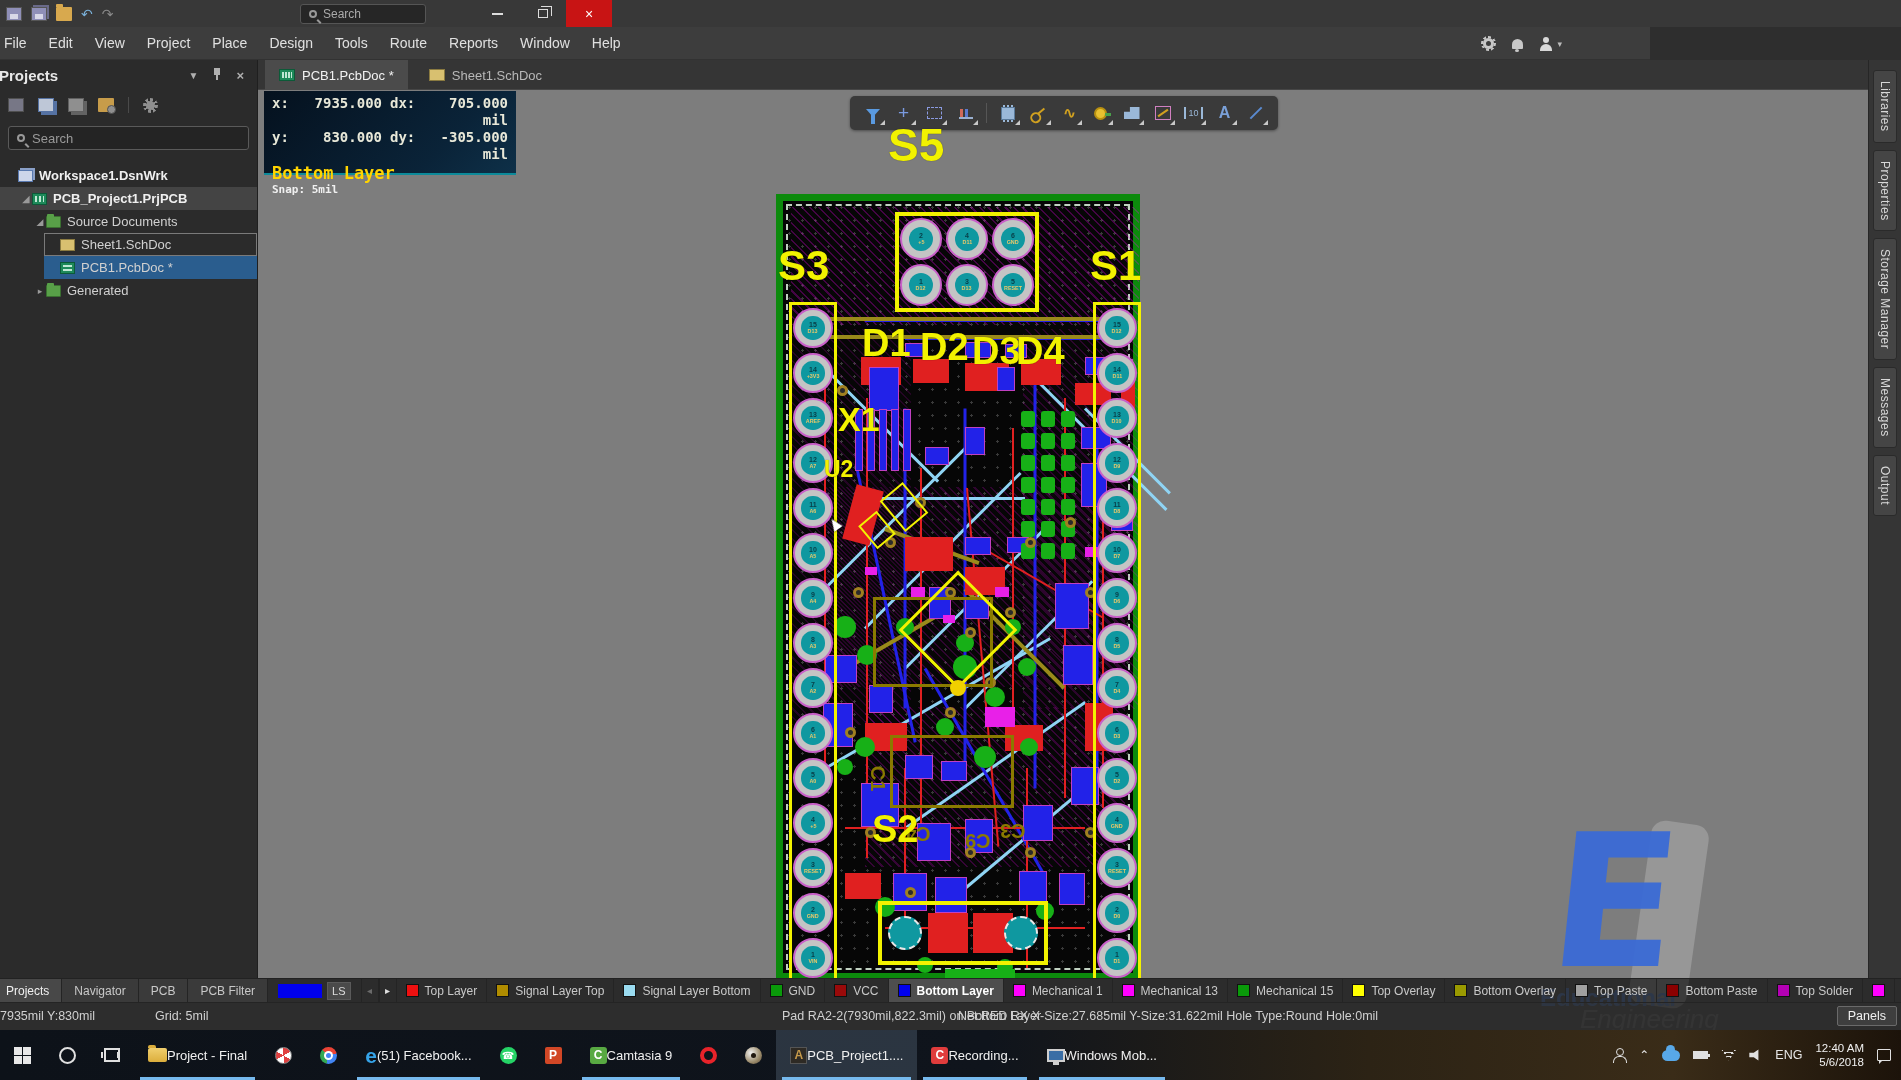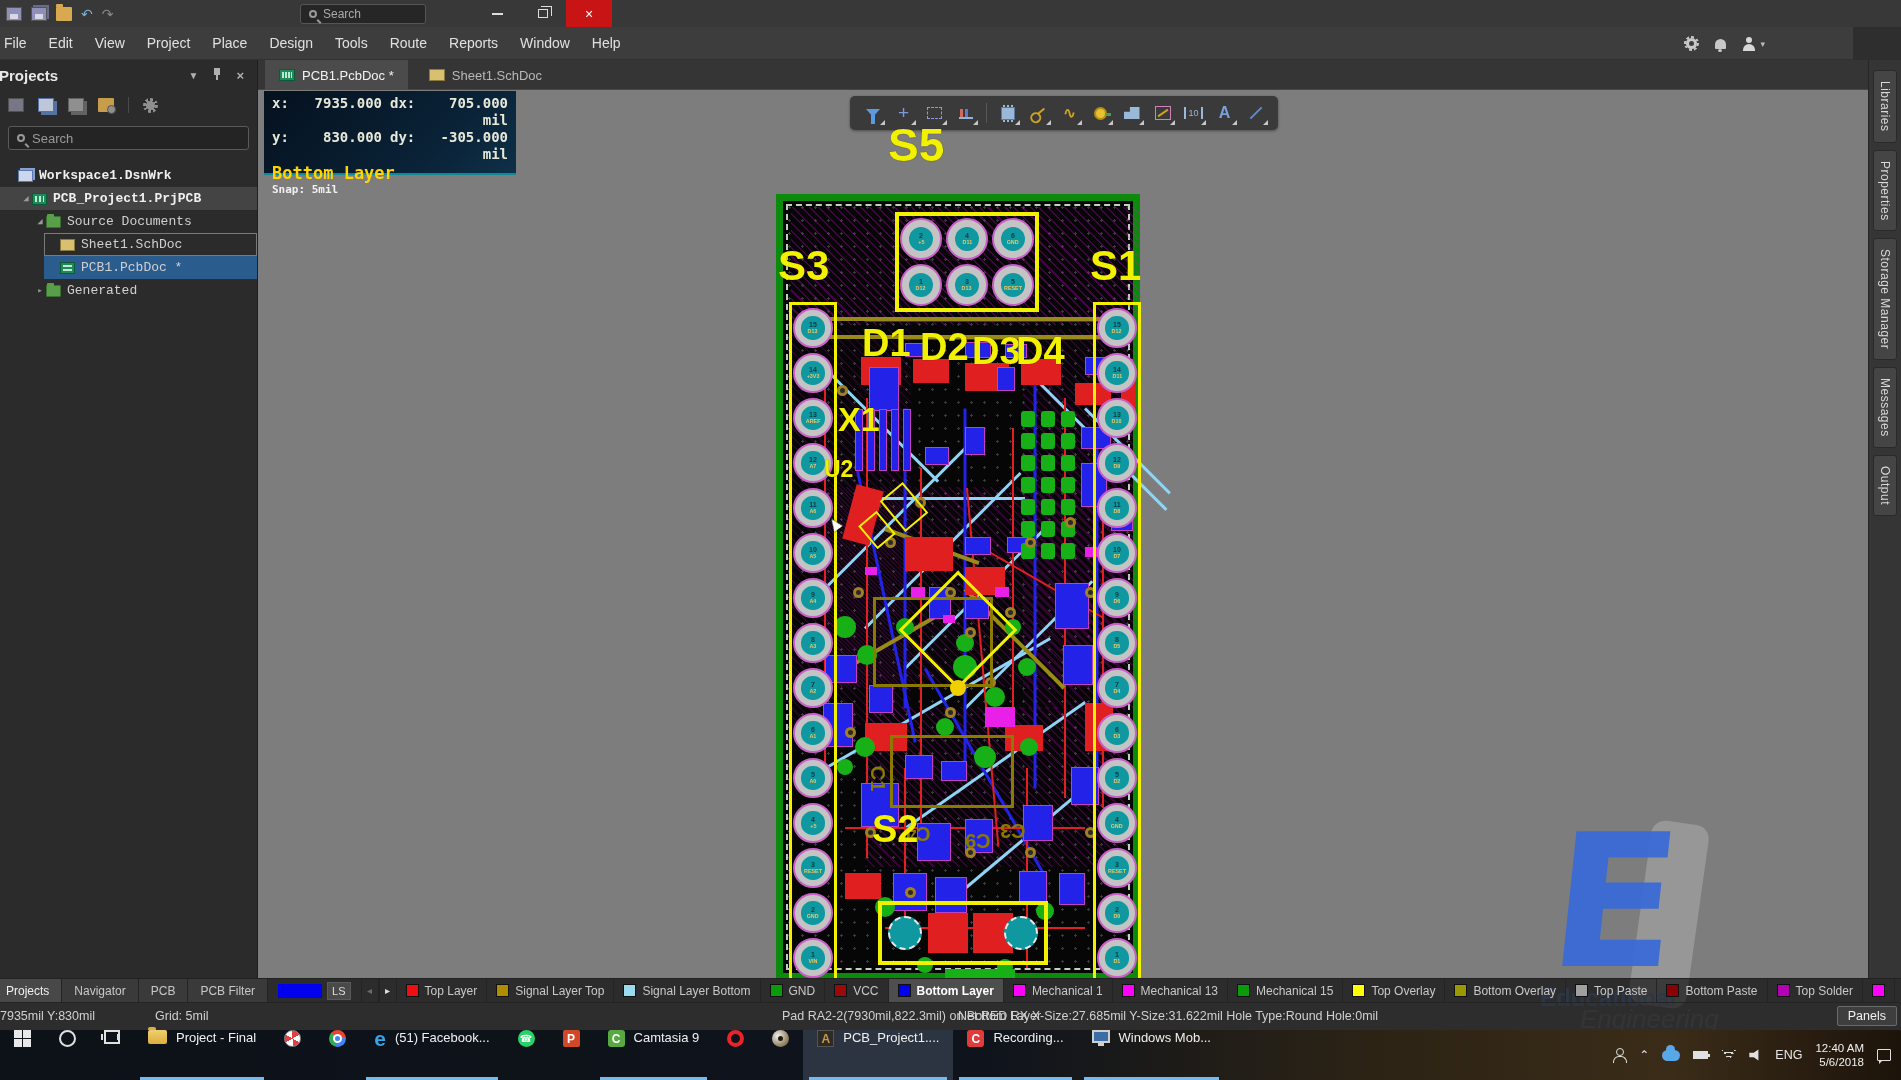--- a/index.html
+++ b/index.html
@@ -21,21 +21,21 @@
   .tb-search{width:126px;height:20px;background:#262626;border:1px solid #555;border-radius:3px;display:flex;align-items:center;gap:6px;padding:0 8px;color:#aaa;font-size:12px;margin-right:48px;}
   .mag{width:8px;height:8px;border:2px solid #999;border-radius:50%;position:relative;flex:none;}
   .mag::after{content:"";position:absolute;width:2px;height:5px;background:#999;left:7px;top:7px;transform:rotate(-45deg);}
   .winbtn{width:46px;height:27px;display:flex;align-items:center;justify-content:center;color:#ddd;font-size:14px;}
   .winbtn.close{background:#c81414;color:#fff;}
   .wb-min{width:11px;height:2px;background:#ddd;}
   .wb-rest{width:10px;height:9px;border:1px solid #ddd;position:relative;}
   .wb-rest::before{content:"";position:absolute;left:2px;top:-4px;width:10px;height:9px;border:1px solid #ddd;border-bottom:none;border-left:none;}
 
   
-  .menubar{position:absolute;left:0;top:27px;width:1853px;height:33px;background:#3d3d3d;display:flex;align-items:flex-start;z-index:19;border-bottom:1px solid #323232;}
+  .menubar{position:absolute;left:0;top:27px;width:1650px;height:33px;background:#3d3d3d;display:flex;align-items:flex-start;z-index:19;border-bottom:1px solid #323232;}
   .menu-item{color:#e0e0e0;font-size:14px;padding:0 11px;height:100%;display:flex;align-items:center;}
   .menu-item:first-child{margin-left:-7px;}
   .mb-right{position:absolute;right:88px;top:0;height:33px;display:flex;align-items:center;gap:16px;}
   .ic-gear{width:15px;height:15px;border-radius:50%;background:repeating-conic-gradient(#c8c8c8 0 22deg,transparent 22deg 45deg);position:relative;}
   .ic-gear::after{content:"";position:absolute;inset:2px;border-radius:50%;background:#c8c8c8;box-shadow:inset 0 0 0 5px #c8c8c8, inset 0 0 0 7px #3d3d3d;}
   .ic-gear::before{content:"";position:absolute;inset:5px;border-radius:50%;background:#3d3d3d;z-index:2;}
   .ic-bell{width:11px;height:10px;background:#c8c8c8;border-radius:6px 6px 1px 1px;position:relative;}
   .ic-bell::after{content:"";position:absolute;left:3px;bottom:-3px;width:4px;height:3px;background:#c8c8c8;border-radius:50%;}
   .ic-person{width:14px;height:14px;position:relative;}
   .ic-person::before{content:"";position:absolute;left:4px;top:0;width:6px;height:6px;background:#d8d8d8;border-radius:50%;}
@@ -73,21 +73,21 @@
   .ti-project::after{content:"";position:absolute;inset:2px;background:repeating-linear-gradient(90deg,#bfe8d4 0 2px,transparent 2px 4px);}
   .ti-folder{background:#58a048;border-radius:1px;border:1px solid #3a7030;}
   .ti-folder::before{content:"";position:absolute;left:0;top:-3px;width:7px;height:3px;background:#58a048;border-radius:1px 1px 0 0;}
   .ti-sheet{background:#d8c070;border:1px solid #8a7a40;}
   .ti-pcb{background:#1e8a5a;border:1px solid #0c5a38;}
   .ti-pcb::after{content:"";position:absolute;inset:2px;background:repeating-linear-gradient(0deg,#bfe8d4 0 2px,transparent 2px 4px);}
   .tree-row.bold{font-weight:bold;color:#f0f0f0;}
   .tree-row.hl{background:#444444;}
   .tree-row.sel .selbg{position:absolute;left:44px;right:0;top:0;bottom:0;background:#2a5d8e;z-index:0;}
   .tree-row.outlined .selbg{position:absolute;left:44px;right:0;top:0;bottom:0;border:1px solid #7a7a7a;z-index:0;}
-  .tree-row>*{position:relative;z-index:1;font-family:Liberation Mono, monospace;}
+  .tree-row>*{position:relative;z-index:1;}
 
   
   .canvas{position:absolute;left:258px;top:0;width:1610px;height:918px;background:#7d7d7d;overflow:hidden;z-index:1;}
   .doc-tabs{position:absolute;left:0;top:0;width:100%;height:30px;background:#353535;display:flex;border-bottom:1px solid #464646;}
   .doc-tab{display:flex;align-items:center;gap:7px;padding:0 14px;font-size:13px;color:#b8b8b8;height:30px;margin-left:7px;}
   .doc-tab.active{background:#4b4b4b;color:#f2f2f2;}
   .dti{width:16px;height:12px;position:relative;}
   .dti-pcb{background:#1e8a5a;border:1px solid #0c5a38;}
   .dti-pcb::after{content:"";position:absolute;inset:2px;background:repeating-linear-gradient(90deg,#bfe8d4 0 2px,transparent 2px 3px);}
   .dti-sch{background:#d8c070;border:1px solid #8a7a40;}
@@ -173,21 +173,21 @@
 
   
   .watermark{position:absolute;left:1552px;top:812px;width:240px;height:240px;z-index:6;pointer-events:none;}
   .wm-gray{position:absolute;left:88px;top:10px;width:58px;height:185px;background:#9b9b9b;border-radius:14px;transform:rotate(8deg);opacity:.85;}
   .wm-e{position:absolute;left:0;top:-18px;font-size:185px;font-weight:bold;color:#3b6bd6;font-family:"DejaVu Sans",sans-serif;transform:skewX(-6deg);opacity:.95;}
   .wm-t1{position:absolute;left:-12px;top:172px;color:#2f6fe0;font-weight:bold;font-size:24px;opacity:.95;}
   .wm-t2{position:absolute;left:28px;top:192px;color:#8a8a8a;font-style:italic;font-size:26px;opacity:.6;}
 
   
   .taskbar{position:absolute;left:0;top:1030px;width:1901px;height:50px;background:linear-gradient(90deg,#0d1219 0%,#0f141c 52%,#2c2315 72%,#3a2c18 88%,#1c130a 100%);z-index:30;display:flex;align-items:stretch;}
-  .tk-item{display:flex;align-items:flex-start;justify-content:center;gap:9px;padding:0 14px;position:relative;color:#f0f0f0;font-size:13px;white-space:nowrap;}
+  .tk-item{display:flex;align-items:center;justify-content:center;padding:0 14px;position:relative;color:#f0f0f0;font-size:13px;white-space:nowrap;}
   .tk-item.active::after{content:"";position:absolute;left:6px;right:6px;bottom:0;height:3px;background:#76b9ed;}
   .tk-item.focused{background:rgba(120,140,160,.28);}
   .tk-tray{margin-left:auto;display:flex;align-items:center;gap:13px;padding-right:10px;color:#e8e8e8;}
   .ic-start{width:17px;height:17px;position:relative;}
   .ic-start::before{content:"";position:absolute;width:8px;height:8px;background:#e8e8e8;box-shadow:9px 0 0 #e8e8e8,0 9px 0 #e8e8e8,9px 9px 0 #e8e8e8;}
   .ic-cortana{width:17px;height:17px;border:2px solid #e0e0e0;border-radius:50%;}
   .ic-taskview{width:16px;height:14px;border:2px solid #e0e0e0;position:relative;}
   .ic-taskview::before{content:"";position:absolute;left:-5px;top:2px;width:2px;height:6px;background:#e0e0e0;box-shadow:16px 0 0 #e0e0e0;}
   .ic-folder{width:19px;height:14px;background:linear-gradient(#f0cf6e,#dcae3c);border-radius:2px;position:relative;}
   .ic-folder::before{content:"";position:absolute;left:0;top:-3px;width:8px;height:3px;background:#dcae3c;border-radius:2px 2px 0 0;}

